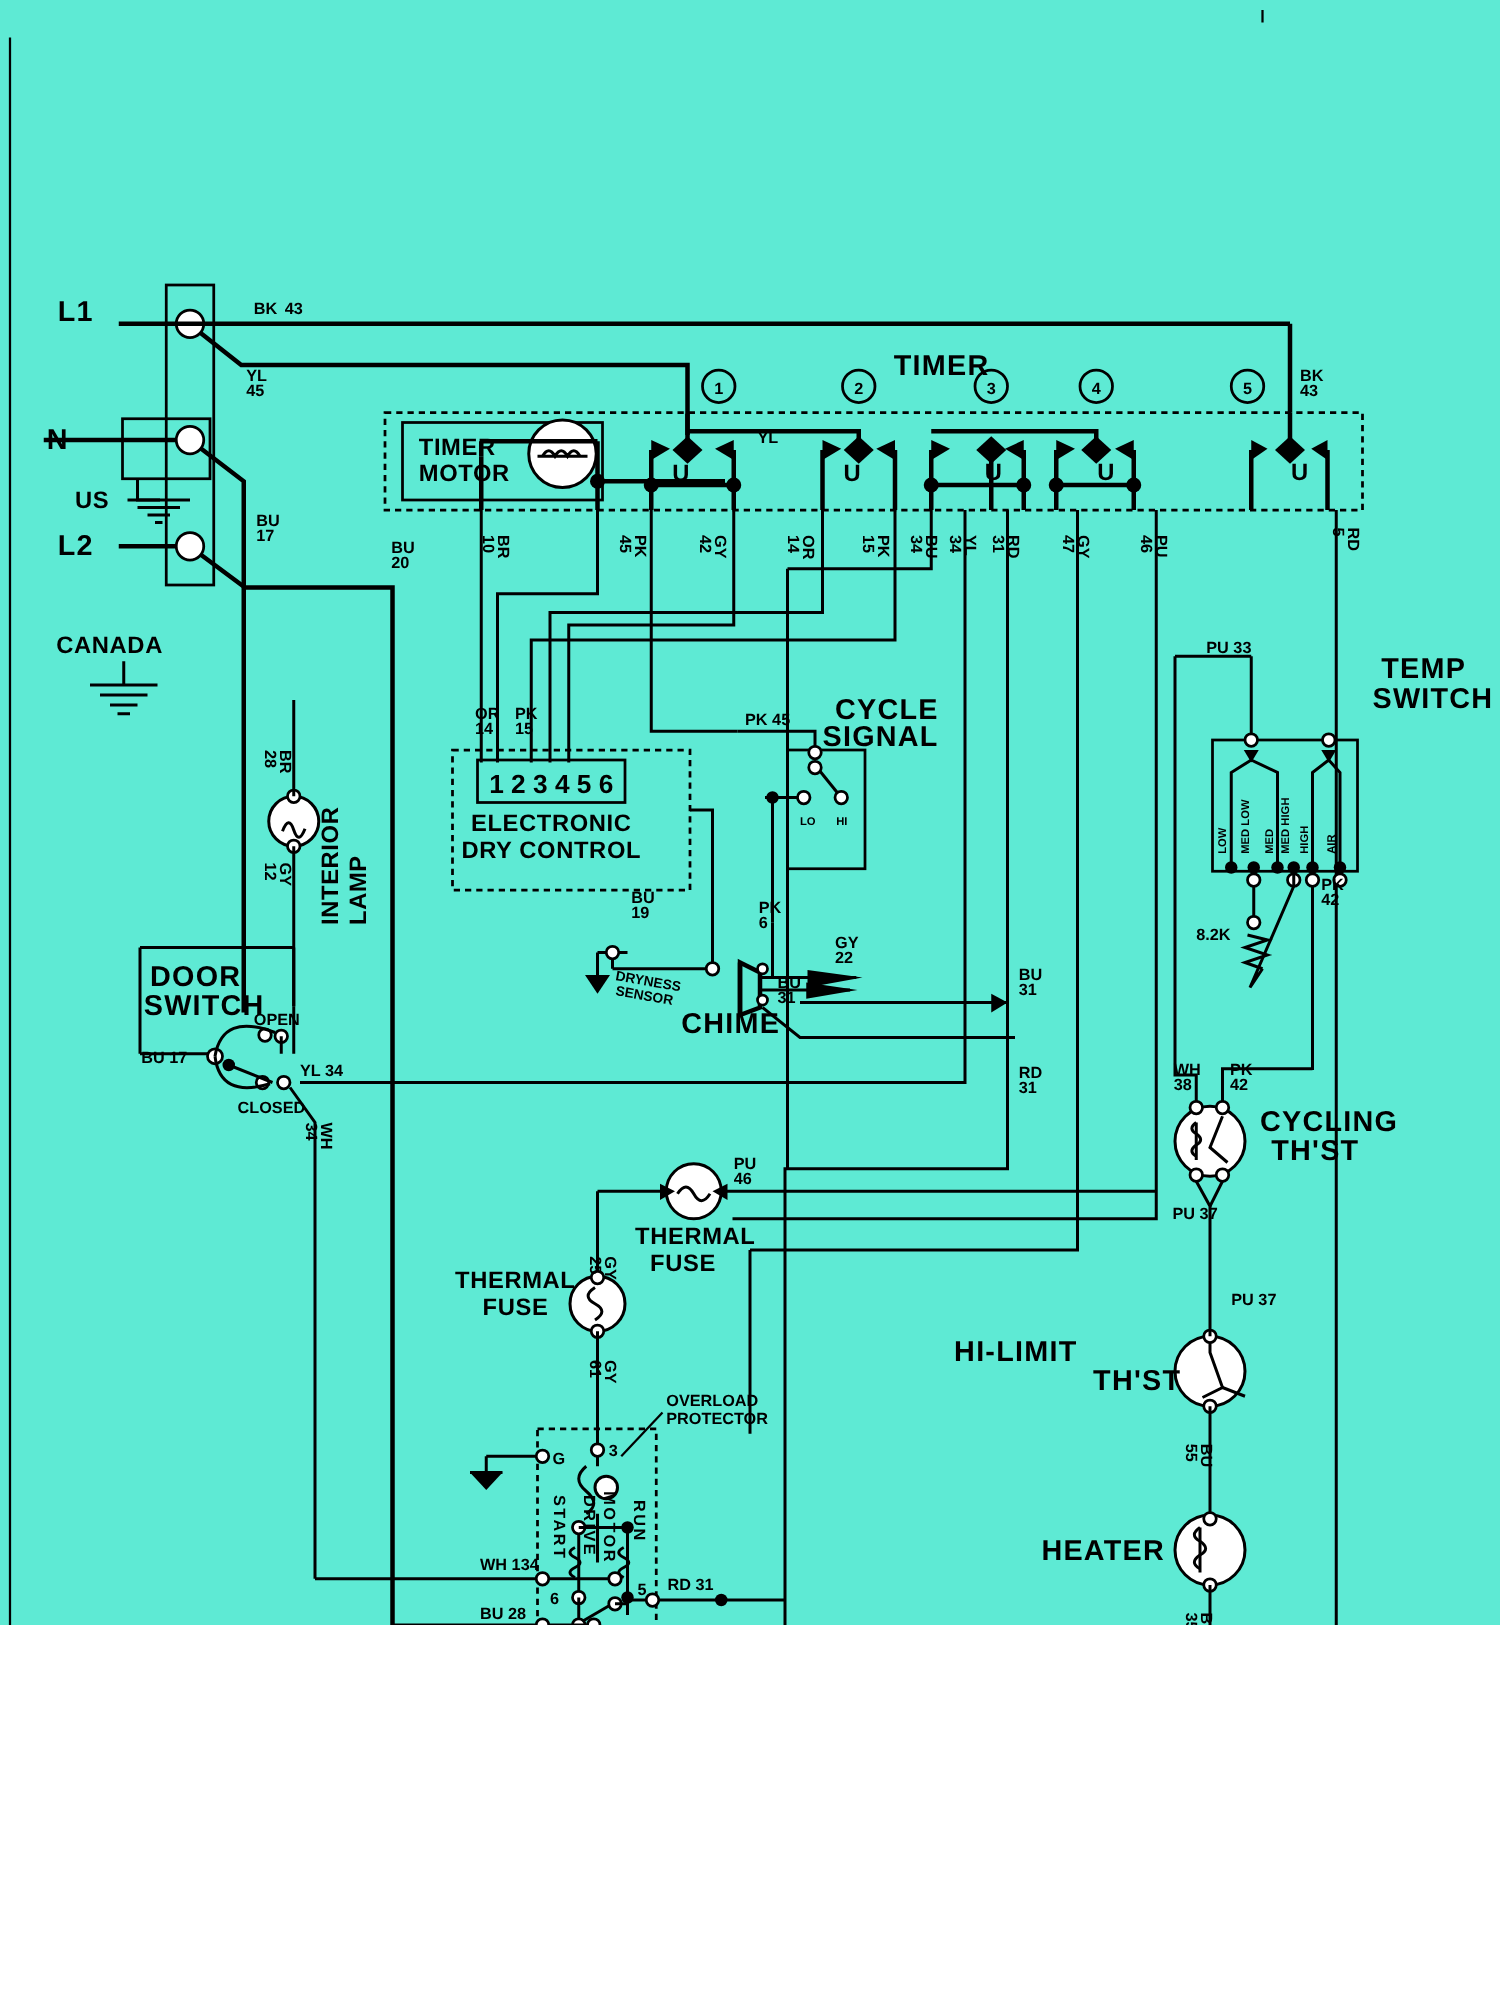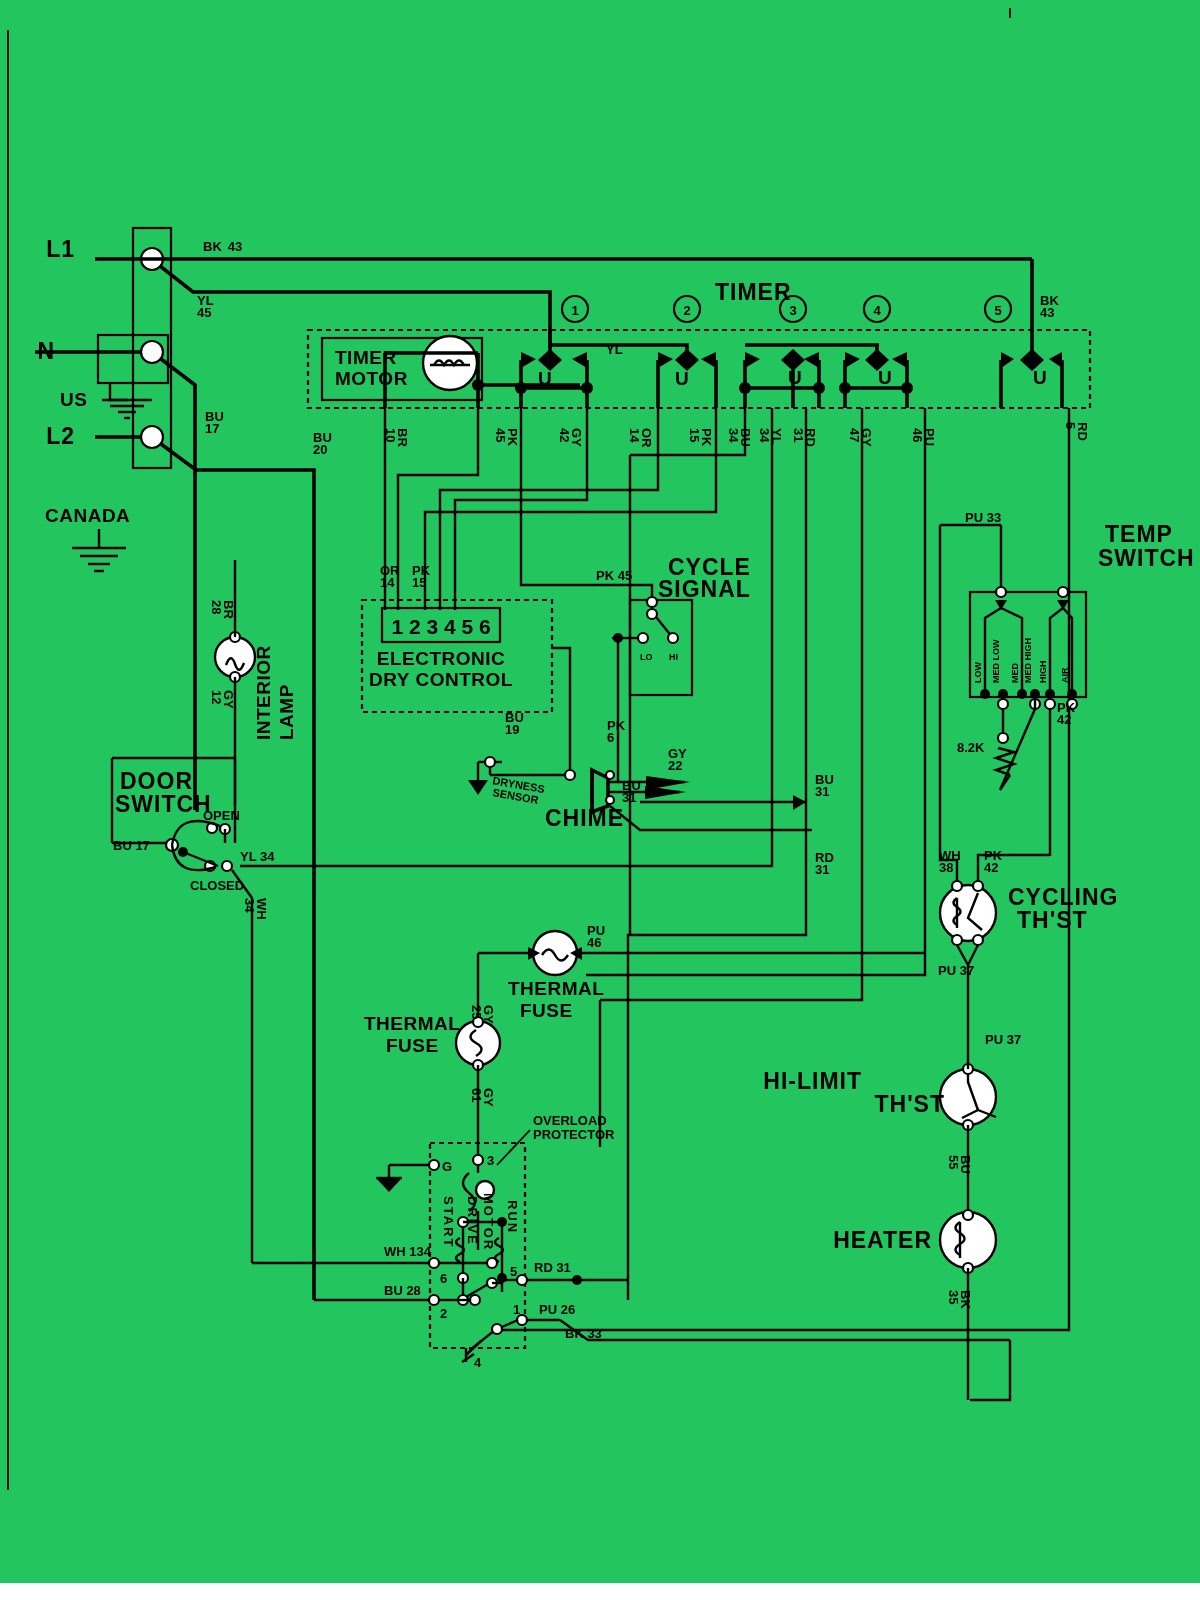--- a/index.html
+++ b/index.html
@@ -4,22 +4,22 @@
 <title>Dryer Wiring Diagram</title>
 <style>
   html,body{margin:0;padding:0;background:#ffffff;}
   body{
     font-family:"Liberation Sans", sans-serif;
     color:#000;
   }
   #page{
     position:relative;
     width:1200px;
-    height:1583px;
-    background:#22c55e;
+    height:1300px;
+    background:#5eead4;
     overflow:hidden;
   }
   svg#diagram{
     position:absolute;
     top:0;left:0;
     width:1200px;
     height:1600px;
   }
   
   .lbl{font-family:"Liberation Sans", sans-serif;font-weight:bold;}

